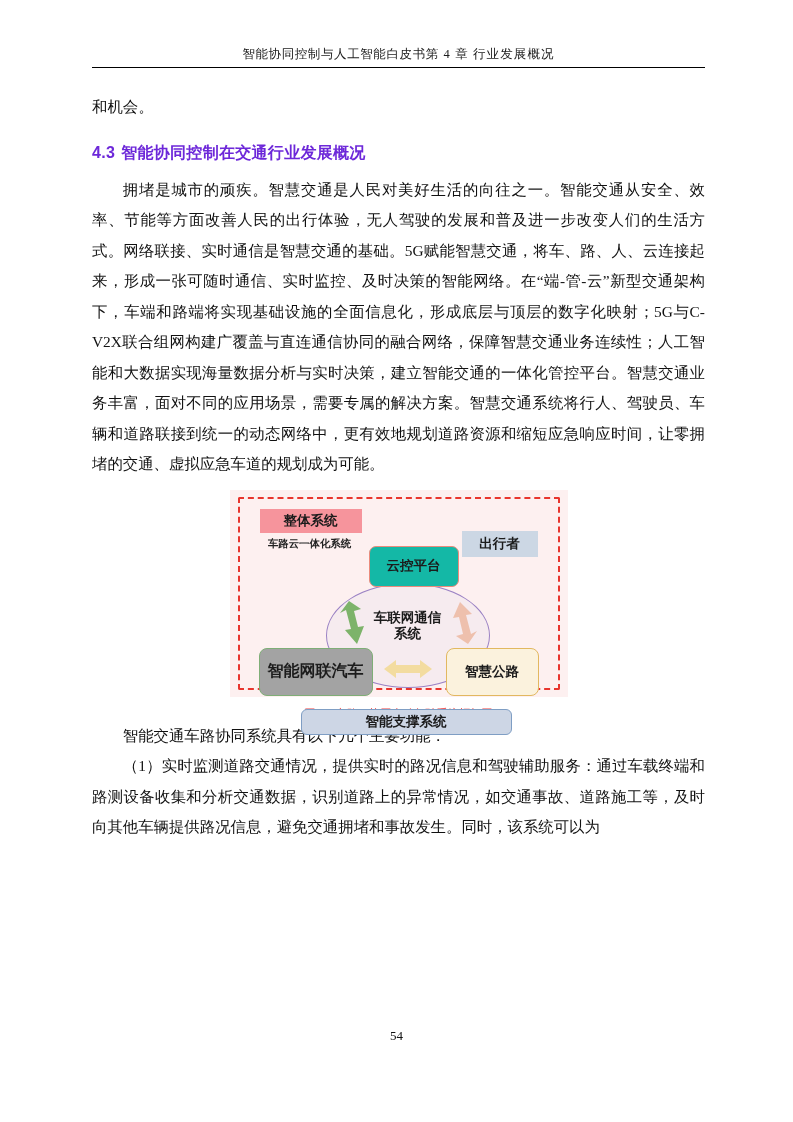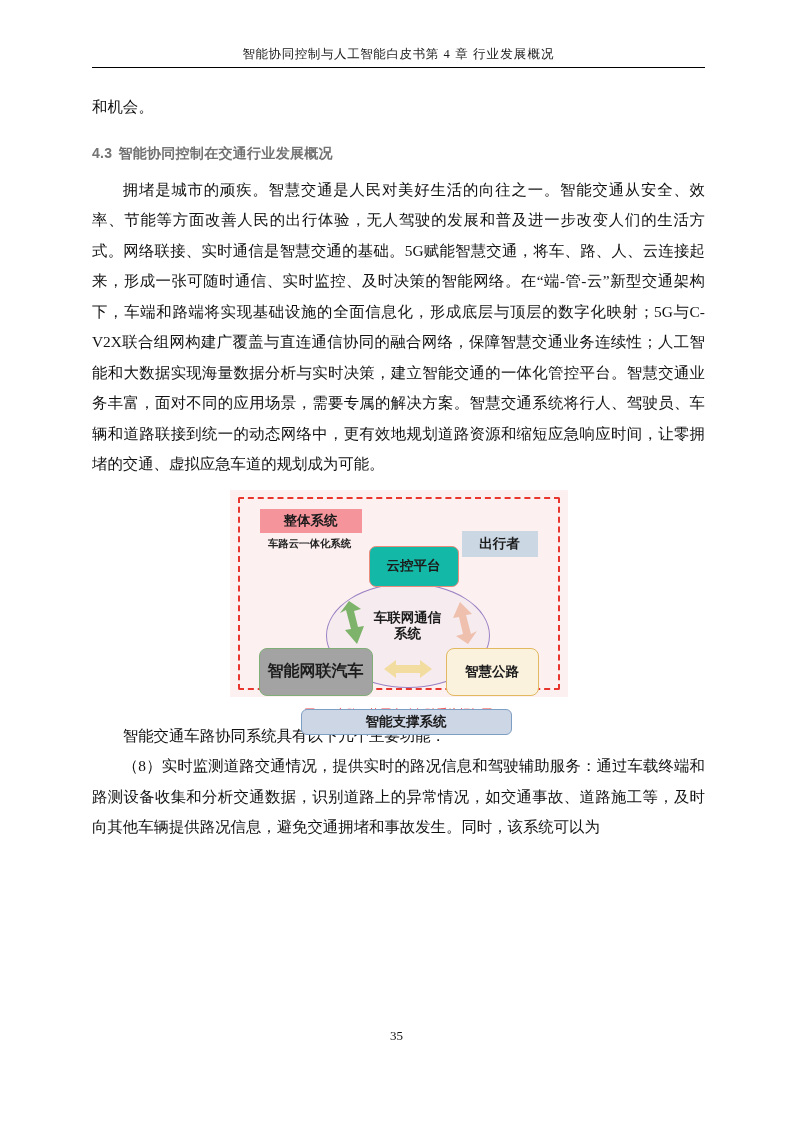--- a/index.html
+++ b/index.html
@@ -52,25 +52,25 @@
     text-align: justify;
     text-justify: inter-ideograph;
     color: #111;
     font-family: "Liberation Serif", "DejaVu Serif", serif;
   }
   p.indent { text-indent: 2em; }
 
   h2.section-title {
     margin: 14px 0 6px 0;
     font-family: "Liberation Sans", "DejaVu Sans", sans-serif;
-    font-size: 14px;
+    font-size: 16px;
     font-weight: bold;
     line-height: 32px;
     letter-spacing: 0.3px;
-    color: #737373;
+    color: #6d28d9;
   }
   h2.section-title .num { margin-right: 6px; }
 
   
   .figure-wrap {
     margin: 10px 0 0 0;
     display: flex;
     justify-content: center;
   }
   .diagram {
@@ -252,17 +252,17 @@
           <div class="node node-vehicle">智能网联汽车</div>
           <div class="node node-road">智慧公路</div>
           <div class="node node-support">智能支撑系统</div>
         </div>
       </div>
     </div>
 
     <div class="fig-caption">图 4.3 车路云协同自动驾驶系统框架图</div>
 
     <p class="body indent">智能交通车路协同系统具有以下几个主要功能：</p>
-    <p class="body indent">（8）实时监测道路交通情况，提供实时的路况信息和驾驶辅助服务：通过车载终端和路测设备收集和分析交通数据，识别道路上的异常情况，如交通事故、道路施工等，及时向其他车辆提供路况信息，避免交通拥堵和事故发生。同时，该系统可以为</p>
+    <p class="body indent">（1）实时监测道路交通情况，提供实时的路况信息和驾驶辅助服务：通过车载终端和路测设备收集和分析交通数据，识别道路上的异常情况，如交通事故、道路施工等，及时向其他车辆提供路况信息，避免交通拥堵和事故发生。同时，该系统可以为</p>
   </div>
 
-  <div class="page-number">35</div>
+  <div class="page-number">54</div>
 </div>
 
 </body></html>

